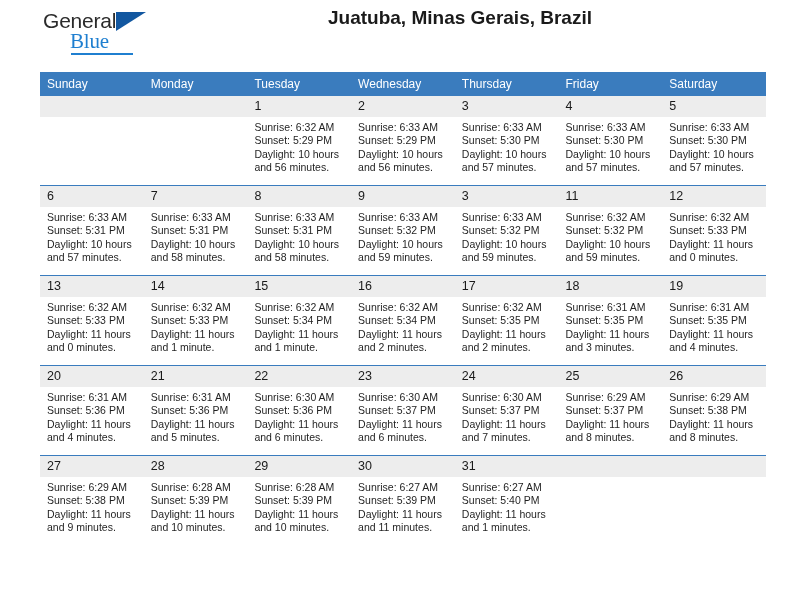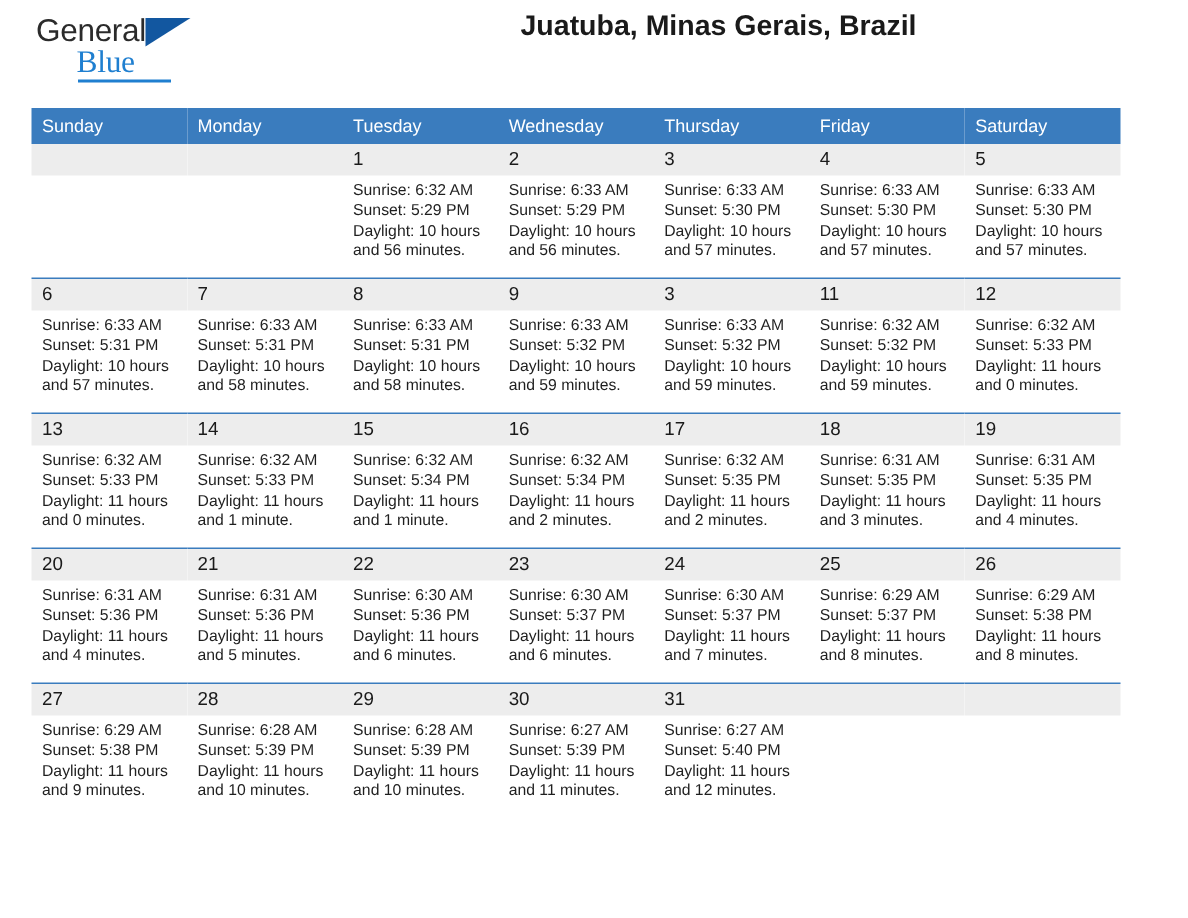--- a/index.html
+++ b/index.html
@@ -12,21 +12,21 @@
     height: 612px;
     font-family: "Liberation Sans", sans-serif;
     color: #000000;
     overflow: hidden;
   }
   .page {
     position: relative;
     width: 632px;
     height: 612px;
     box-sizing: border-box;
-    padding: 0 21px;
+    padding: 0 40px;
   }
 
   
   .topbar {
     position: relative;
     height: 72px;
     display: flex;
     align-items: flex-start;
     justify-content: space-between;
   }
@@ -458,21 +458,21 @@
               <div>Daylight: 11 hours</div>
               <div>and 11 minutes.</div>
             </div>
           </td>
           <td>
             <div class="daynum">31</div>
             <div class="info">
               <div>Sunrise: 6:27 AM</div>
               <div>Sunset: 5:40 PM</div>
               <div>Daylight: 11 hours</div>
-              <div>and 12 minutes.</div>
+              <div>and 1 minutes.</div>
             </div>
           </td>
           <td>
             <div class="daynum empty">&nbsp;</div>
           </td>
           <td>
             <div class="daynum empty">&nbsp;</div>
           </td>
         </tr>
       </tbody>

